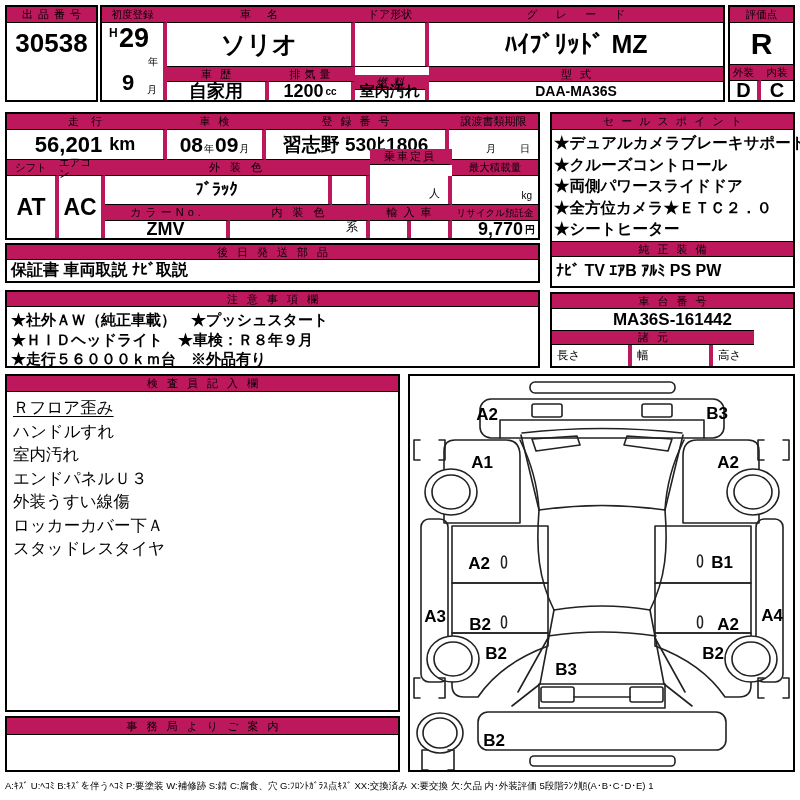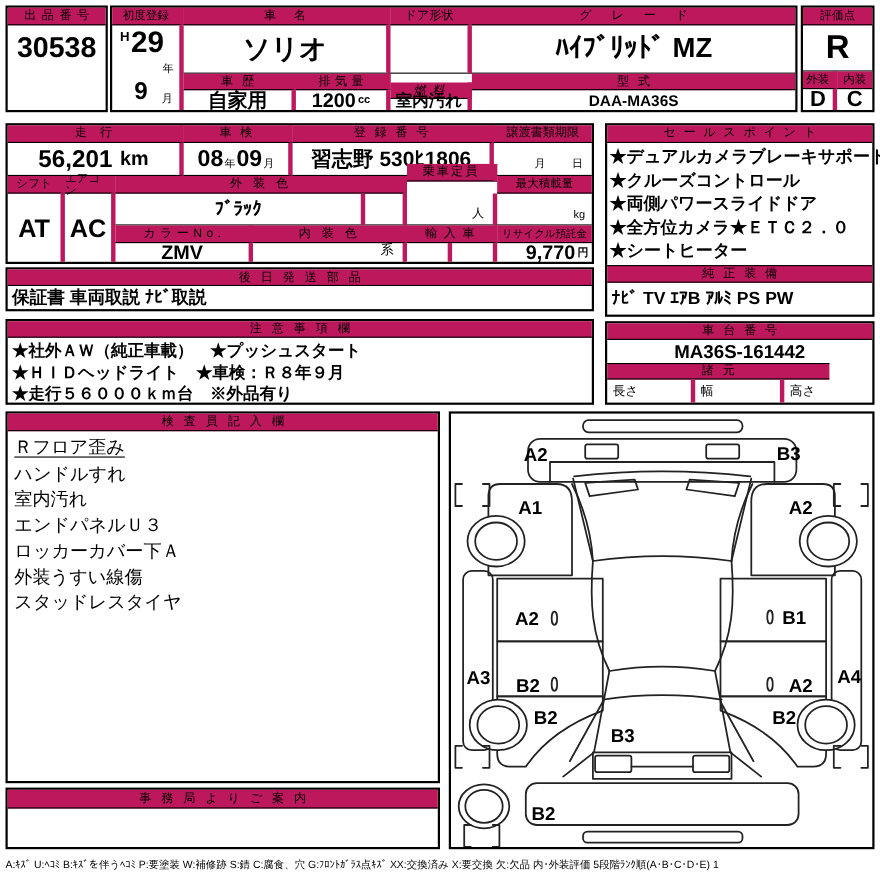--- a/index.html
+++ b/index.html
@@ -201,22 +201,22 @@
 
 <div class="box" style="left:5px;top:374px;width:395px;height:338px;">
   <div class="abs hdr bb" style="left:0;top:0;width:391px;height:16px;">
       <span style="letter-spacing:9px;padding-left:9px;">検査員記入欄</span>
     </div>
   <div class="abs lines" style="left:6px;top:20px;width:380px;font-size:16.5px;line-height:23.5px;">
     <div><span class="u">Ｒフロア歪み</span></div>
     <div>ハンドルすれ</div>
     <div>室内汚れ</div>
     <div>エンドパネルＵ３</div>
+    <div>外装うすい線傷</div>
     <div>ロッカーカバー下Ａ</div>
-    <div>外装うすい線傷</div>
     <div>スタッドレスタイヤ</div>
   </div>
 </div>
 
 <div class="box" style="left:5px;top:716px;width:395px;height:56px;">
   <div class="abs hdr bb" style="left:0;top:0;width:391px;height:17px;">
       <span style="letter-spacing:9px;padding-left:9px;">事務局よりご案内</span>
     </div>
   <div class="abs" style="left:0;top:17px;width:391px;height:35px;"></div>
 </div>

